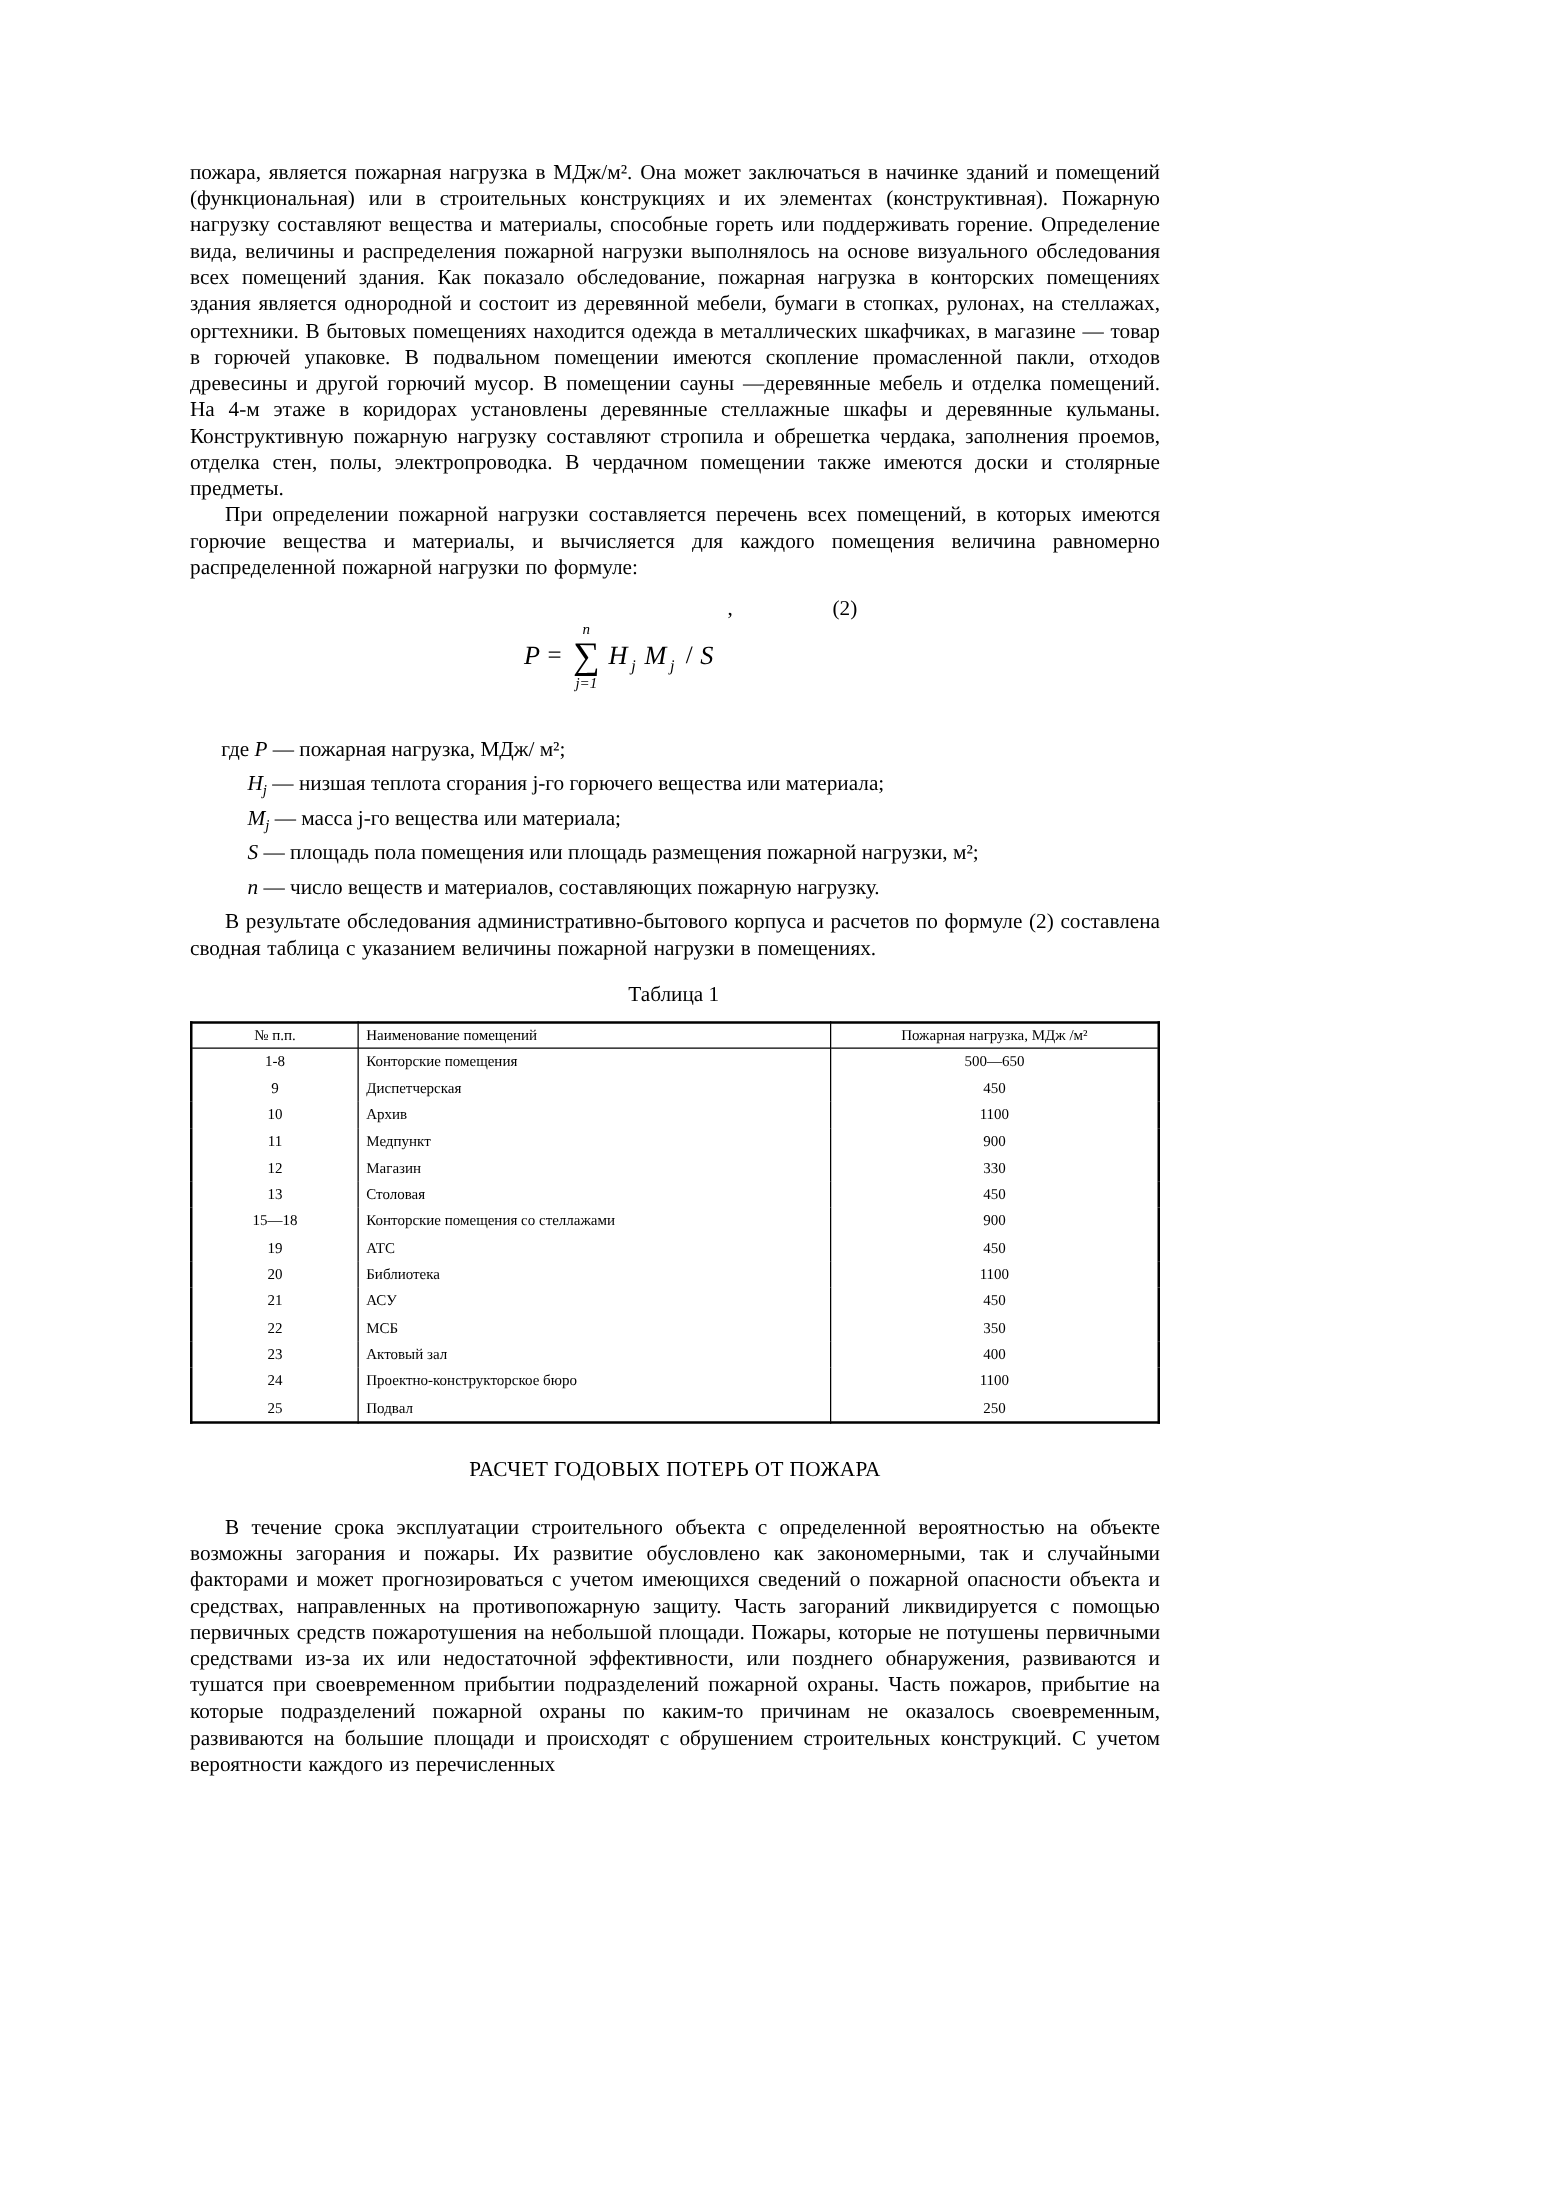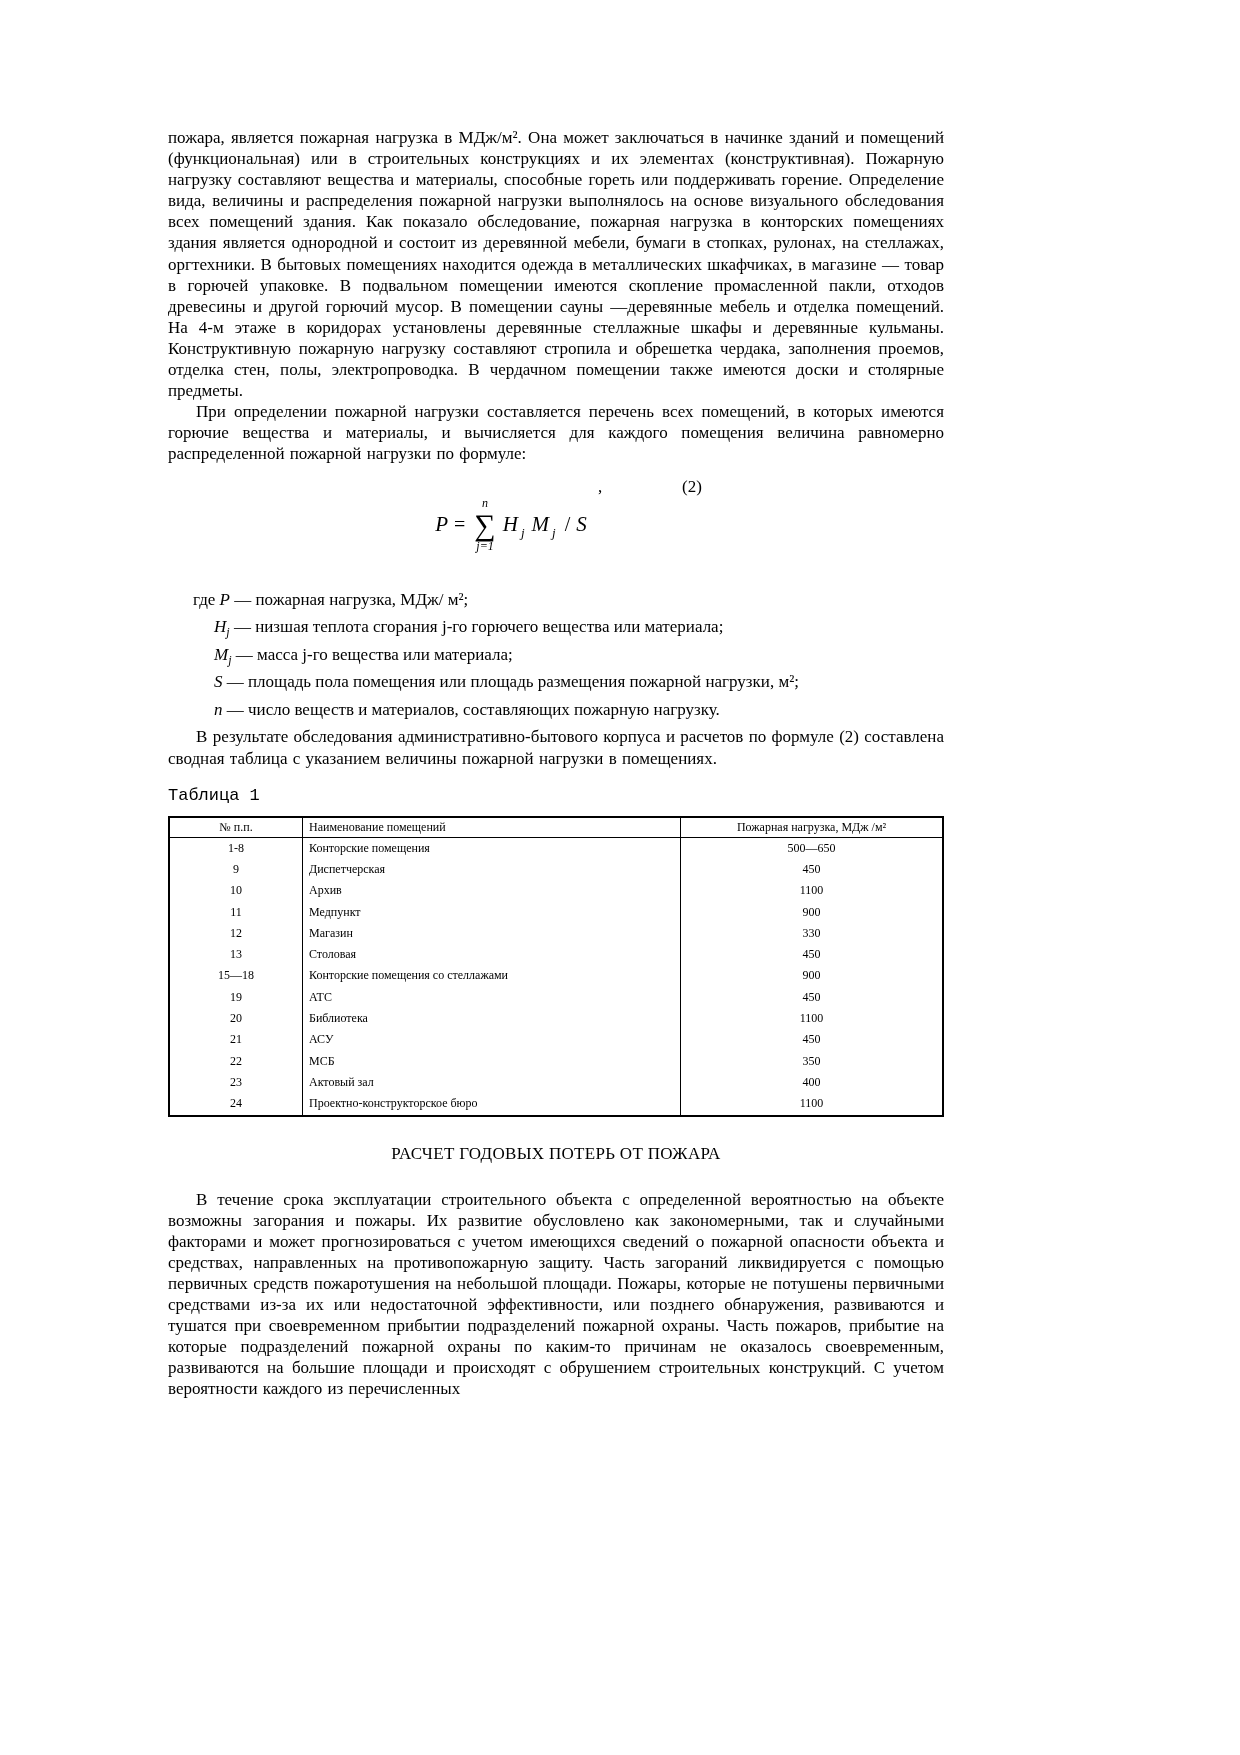--- a/index.html
+++ b/index.html
@@ -7,21 +7,21 @@
     position:relative;
     width:1240px; height:1755px;
     margin:0 auto;
     background:#ffffff;
     font-family:"Liberation Serif","DejaVu Serif",serif;
     color:#000;
     overflow:hidden;
   }
   .content {
     position:absolute;
-    left:168px; top:127px;
+    left:152px; top:127px;
     width:776px;
   }
   .para {
     margin:0;
     font-size:17px;
     line-height:21.1px;
     text-align:justify;
     word-spacing:1px;
   }
   .indent { text-indent:28px; }
@@ -43,21 +43,21 @@
   .eq-sub { font-size:13px; font-style:italic; position:relative; top:8px; margin-right:5px; margin-left:1px; }
 
   
   .defs { margin-top:16px; }
   .def-line { margin:0; font-size:17px; line-height:21.6px; padding-left:46px; }
   .def-first { padding-left:25px; }
   .def-term { font-style:italic; }
   .def-sub { font-size:12px; font-style:italic; vertical-align:-4px; }
 
   
-  .table-caption { text-align:left; font-size:17px; margin:17px 2px 11px 0;font-family:Liberation Mono, monospace; }
+  .table-caption { text-align:center; font-size:17px; margin:17px 2px 11px 0; }
   table.data {
     width:100%; border-collapse:collapse;
     border:2px solid #000;
     font-size:12px;
   }
   table.data th {
     font-weight:normal;
     border-bottom:1px solid #000;
     padding:2px 6px;
   }
@@ -184,20 +184,25 @@
         <tr>
             <td class="col1">23</td>
             <td class="col2">Актовый зал</td>
             <td class="col3">400</td>
           </tr>
         <tr>
             <td class="col1">24</td>
             <td class="col2">Проектно-конструкторское бюро</td>
             <td class="col3">1100</td>
           </tr>
+        <tr>
+            <td class="col1">25</td>
+            <td class="col2">Подвал</td>
+            <td class="col3">250</td>
+          </tr>
       </tbody>
     </table>
 
     <h2 class="section-heading">РАСЧЕТ ГОДОВЫХ ПОТЕРЬ ОТ ПОЖАРА</h2>
 
     <p class="para indent">В течение срока эксплуатации строительного объекта с определенной вероятностью на объекте возможны загорания и пожары. Их развитие обусловлено как закономерными, так и случайными факторами и может прогнозироваться с учетом имеющихся сведений о пожарной опасности объекта и средствах, направленных на противопожарную защиту. Часть загораний ликвидируется с помощью первичных средств пожаротушения на небольшой площади. Пожары, которые не потушены первичными средствами из-за их или недостаточной эффективности, или позднего обнаружения, развиваются и тушатся при своевременном прибытии подразделений пожарной охраны. Часть пожаров, прибытие на которые подразделений пожарной охраны по каким-то причинам не оказалось своевременным, развиваются на большие площади и происходят с обрушением строительных конструкций. С учетом вероятности каждого из перечисленных</p>
 
   </div>
 </div>
 

